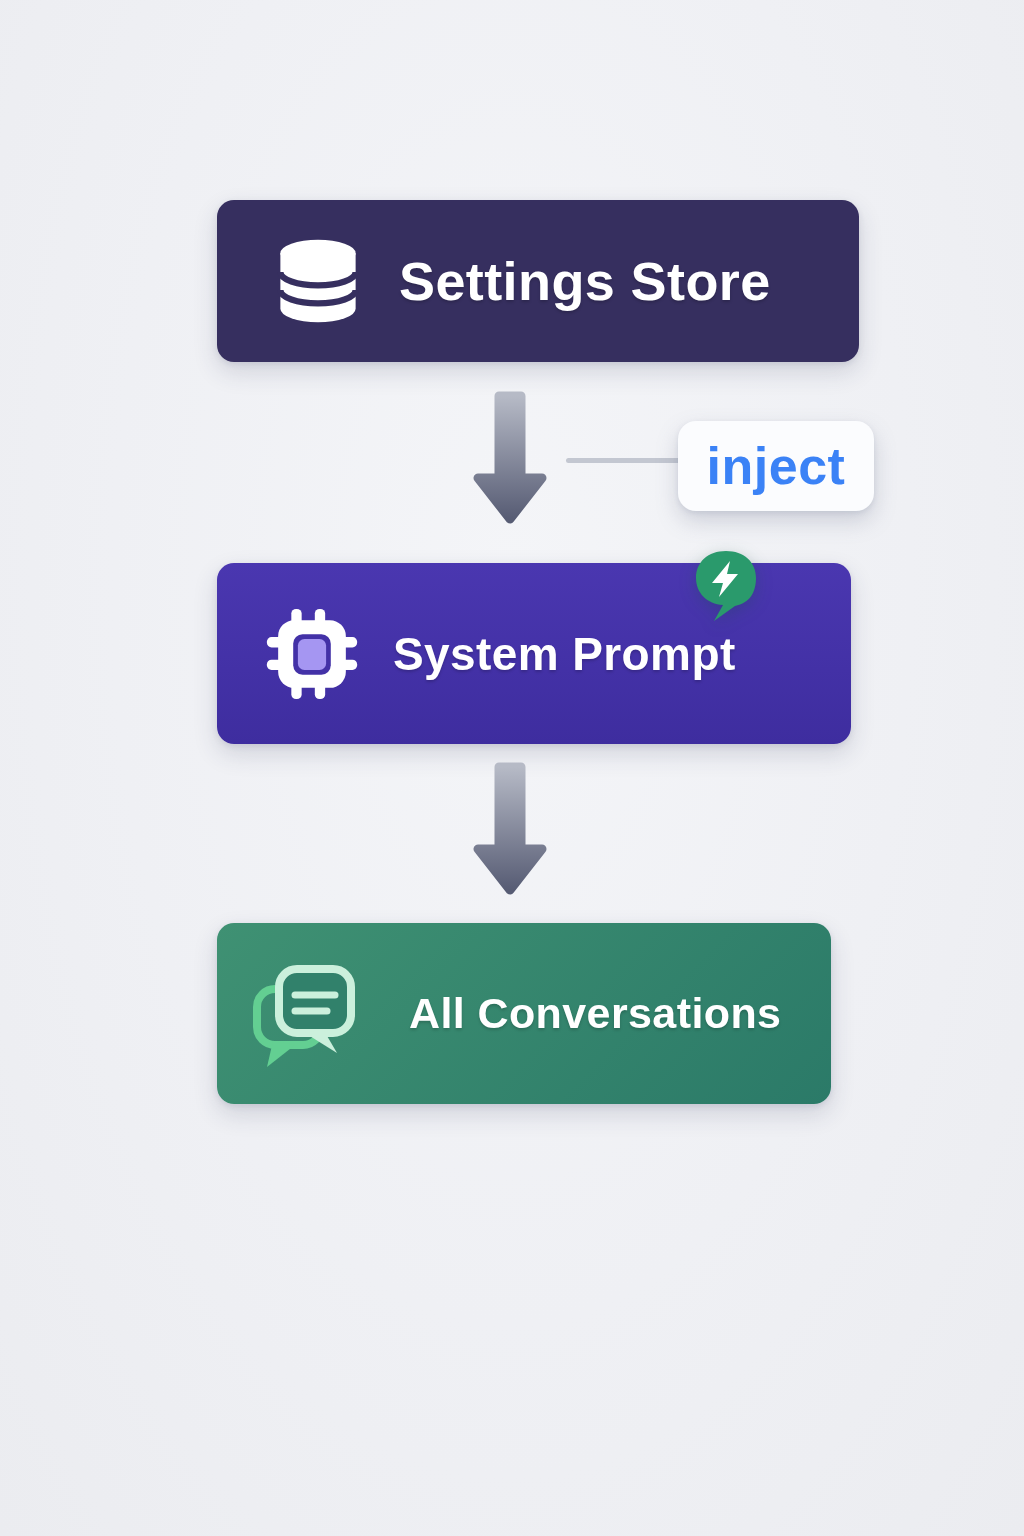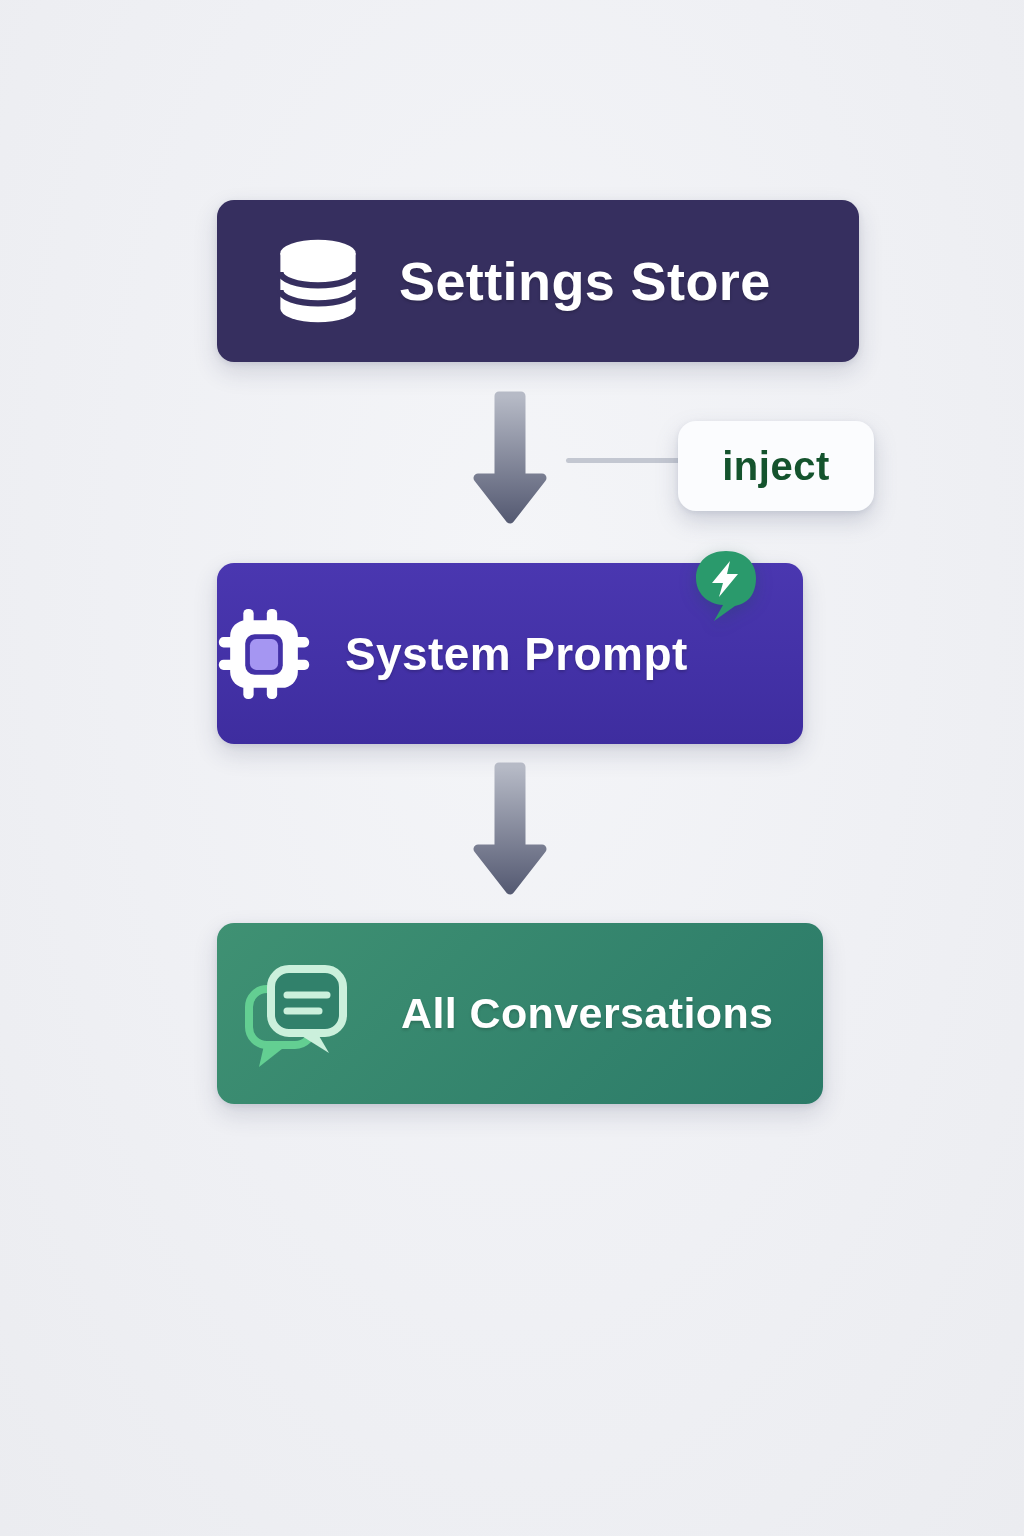--- a/index.html
+++ b/index.html
@@ -25,43 +25,43 @@
   }
   .node-label{
     color:#ffffff;
     font-weight:700;
     letter-spacing:0.4px;
     text-shadow:0 2px 3px rgba(0,0,0,0.18);
     white-space:nowrap;
   }
   .node-settings{ top:200px; height:162px; background:#362f5f; padding-left:56px; }
   .node-settings .node-label{ font-size:54px; margin-left:36px; }
-  .node-system{ top:563px; height:181px; background:linear-gradient(180deg,#4a37b0 0%,#3e2d9f 100%); }
+  .node-system{ top:563px; height:181px; background:linear-gradient(180deg,#4a37b0 0%,#3e2d9f 100%); padding-left:48px; }
   .node-system .node-label{ font-size:46px; margin-left:34px; }
-  .node-conversations{ top:923px; height:181px; background:linear-gradient(135deg,#3f9173 0%,#2b7a68 100%); padding-left:20px; }
+  .node-conversations{ top:923px; height:181px; background:linear-gradient(135deg,#3f9173 0%,#2b7a68 100%); padding-left:28px; }
   .node-conversations .node-label{ font-size:43px; margin-left:44px; }
 
   .icon-wrap{ flex:0 0 auto; display:flex; align-items:center; justify-content:center; }
 
   .arrow{ position:absolute; left:455px; width:110px; height:142px; }
   .arrow-1{ top:386px; }
   .arrow-2{ top:757px; }
 
   .edge-connector{
     position:absolute; left:566px; top:458px;
     width:114px; height:5px; border-radius:3px;
     background:#c3c7d1;
   }
   .edge-label{
     position:absolute; left:678px; top:421px;
     width:196px; height:90px; border-radius:18px;
     background:#fbfcfe;
     box-shadow:0 10px 22px rgba(110,118,145,0.28), 0 2px 5px rgba(110,118,145,0.15);
     display:flex; align-items:center; justify-content:center;
-    color:#14532d; font-size:40px; font-weight:700; letter-spacing:0.5px;
+    color:#3b82f6; font-size:52px; font-weight:700; letter-spacing:0.5px;
   }
   .badge{
     position:absolute; left:693px; top:549px;
     width:66px; height:74px;
     filter:drop-shadow(0 4px 8px rgba(20,80,60,0.25));
     z-index:3;
   }
 </style>
 </head>
 <body>

